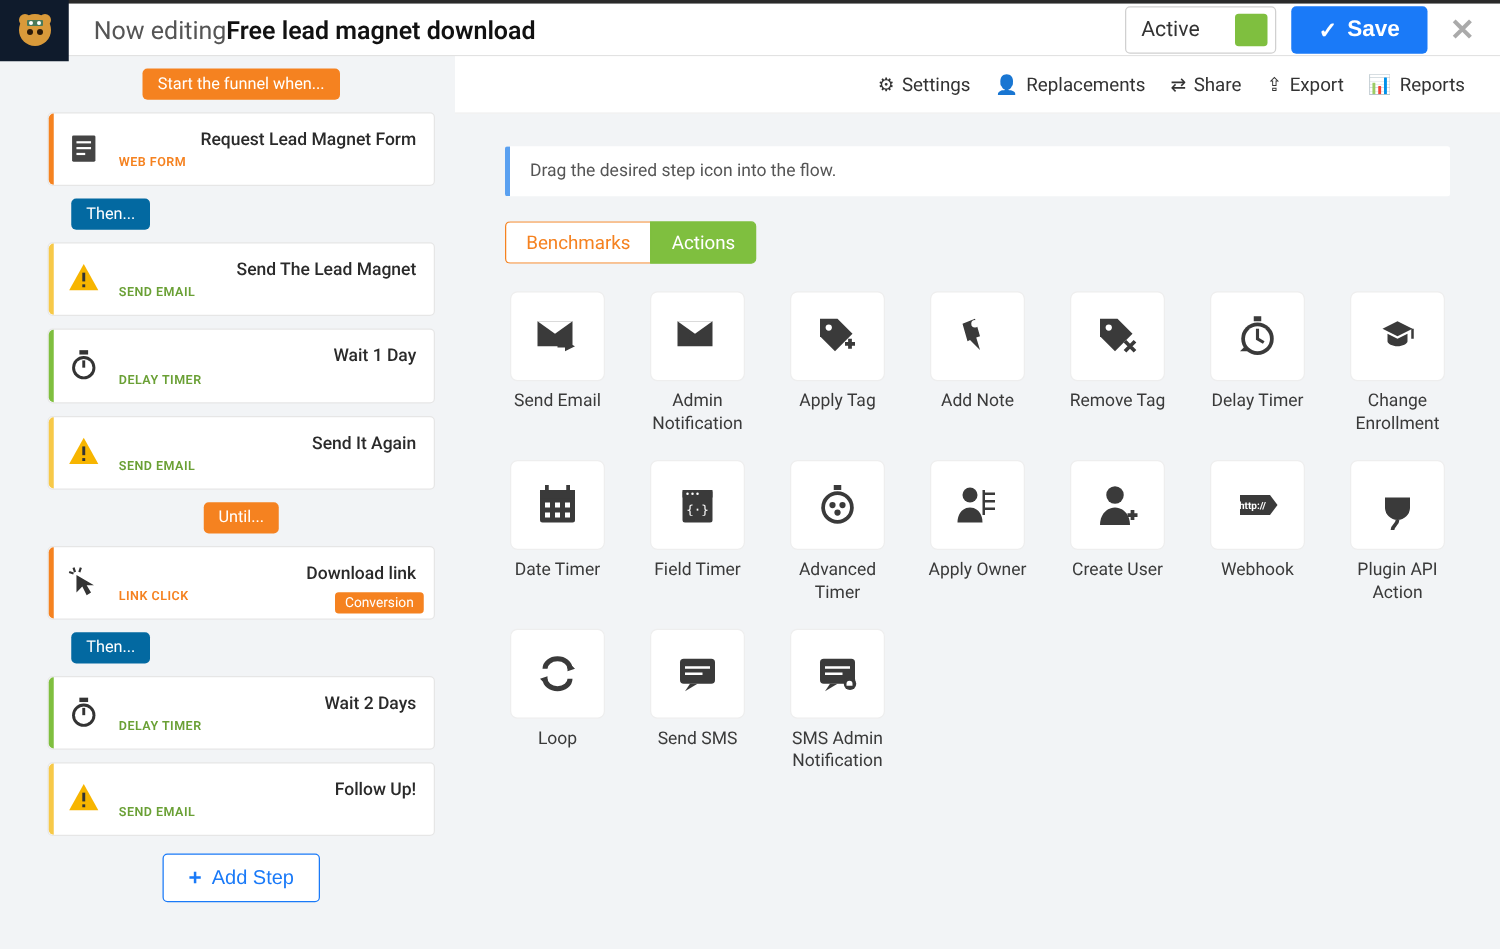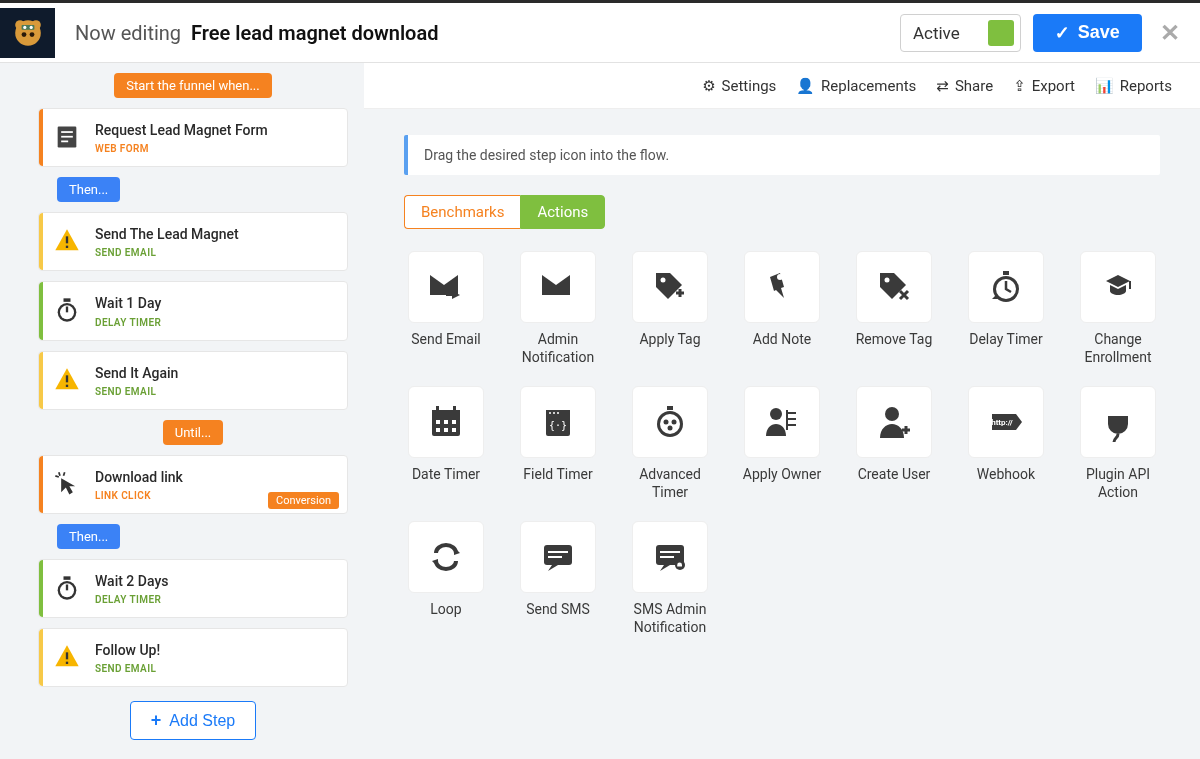--- a/index.html
+++ b/index.html
@@ -1,44 +1,44 @@
 <!DOCTYPE html>
 <html><head>
 <meta charset="utf-8">
 <style>
 * { box-sizing: border-box; margin: 0; padding: 0; }
 body { font-family: -apple-system, BlinkMacSystemFont, "Segoe UI", Roboto, Arial, sans-serif; background: #f2f4f6; color: #333; width: 1200px; height: 759px; overflow: hidden; }
 .topstrip { height: 3px; background: #2a2a2a; }
-.header { height: 60px; background: #fff; border-bottom: 1px solid #e2e2e2; display: flex; align-items: center; padding: 0 20px 0 0; }
+.header { height: 42px; background: #fff; border-bottom: 1px solid #e2e2e2; display: flex; align-items: center; padding: 0 20px 0 0; }
 .logo { width: 55px; height: 50px; background: #0f1b2c; display: flex; align-items: center; justify-content: center; }
 .logo svg { width: 32px; height: 32px; }
 .editing-label { font-size: 20px; color: #555; margin-left: 20px; font-weight: 400; }
-.editing-title { font-size: 20px; color: #111; margin-left: 10px; font-weight: 600; }
+.editing-title { font-size: 20px; color: #111; margin-left: 0; font-weight: 600; }
 .header-right { margin-left: auto; display: flex; align-items: center; gap: 12px; }
 .status-box { display: flex; align-items: center; border: 1px solid #d0d0d0; border-radius: 4px; height: 38px; padding: 0 6px 0 12px; background: #fff; }
 .status-text { font-size: 17px; color: #333; padding-right: 28px; }
 .status-swatch { width: 26px; height: 26px; background: #7fbf3f; border-radius: 3px; }
 .save-btn { background: #1a7af8; color: #fff; border: none; border-radius: 4px; padding: 0 22px; height: 38px; font-size: 18px; font-weight: 600; display: flex; align-items: center; gap: 8px; cursor: pointer; }
 .close-x { color: #aaa; font-size: 24px; font-weight: bold; cursor: pointer; margin-left: 6px; }
 .body { display: flex; height: 706px; }
 .sidebar { width: 364px; height: 100%; overflow-y: auto; padding: 10px 16px 10px 38px; position: relative; }
 .sidebar::-webkit-scrollbar { width: 10px; }
 .sidebar::-webkit-scrollbar-track { background: #e8e8e8; }
 .sidebar::-webkit-scrollbar-thumb { background: #bdbdbd; border-radius: 5px; }
 .pill { display: block; margin: 0 auto 10px; padding: 5px 12px; border-radius: 4px; font-size: 13px; color: #fff; width: fit-content; text-align: center; }
 .pill.orange { background: #f58220; }
-.pill.green { background: #3b82f6; margin-left: 19px; }
+.pill.green { background: #0369a1; margin-left: 19px; }
 .step-card { background: #fff; border: 1px solid #e6e6e6; border-radius: 4px; margin-bottom: 10px; padding: 12px 14px; display: flex; gap: 14px; align-items: flex-start; position: relative; min-height: 54px; }
 .step-card .accent { position: absolute; left: 0; top: 0; bottom: 0; width: 4px; border-radius: 4px 0 0 4px; }
 .accent.orange { background: #f58220; }
 .accent.yellow { background: #f7c948; }
 .accent.green { background: #7fbf3f; }
 .step-icon { width: 28px; height: 28px; flex: 0 0 28px; display: flex; align-items: center; justify-content: center; margin-top: 2px; }
 .step-text { flex: 1; }
-.step-title { font-size: 14px; color: #2a2a2a; font-weight: 500; line-height: 1.3; }
+.step-title { font-size: 14px; color: #2a2a2a; font-weight: 500; line-height: 1.3; text-align: right; }
 .step-sub { font-size: 10px; font-weight: 600; letter-spacing: 0.04em; margin-top: 4px; text-transform: uppercase; }
 .step-sub.orange { color: #f58220; }
 .step-sub.green { color: #6aa035; }
 .conv-badge { position: absolute; bottom: 4px; right: 8px; background: #f58220; color: #fff; font-size: 11px; padding: 2px 8px; border-radius: 3px; }
 .add-step-btn { display: flex; align-items: center; gap: 8px; margin: 14px auto 20px; border: 1px solid #1a7af8; color: #1a7af8; background: #fff; padding: 8px 20px; border-radius: 4px; font-size: 16px; cursor: pointer; }
 .main { flex: 1; display: flex; flex-direction: column; }
 .toolbar { height: 46px; background: #fff; border-bottom: 1px solid #eee; display: flex; align-items: center; justify-content: flex-end; gap: 20px; padding: 0 28px; font-size: 15px; color: #333; }
 .tbitem { display: flex; align-items: center; gap: 6px; cursor: pointer; }
 .content { flex: 1; padding: 26px 40px 31px 40px; overflow-y: auto; }
 .info-bar { background: #fff; border-left: 4px solid #5aa0f0; padding: 12px 16px; font-size: 14px; color: #555; border-radius: 2px; margin-bottom: 20px; }

